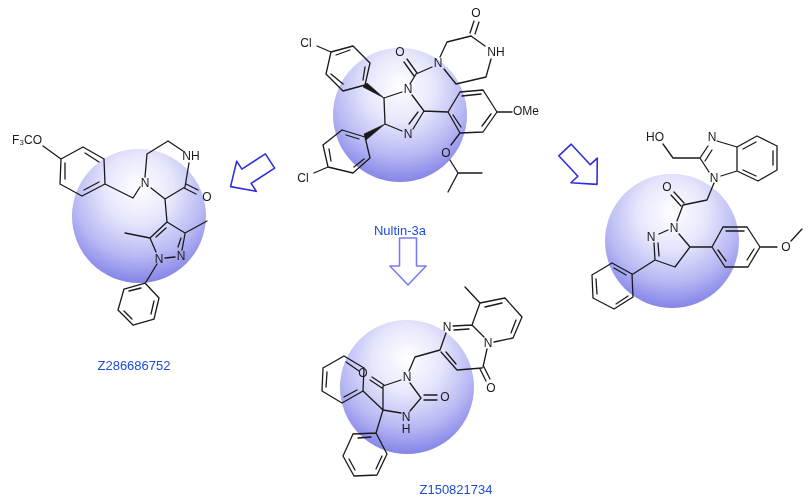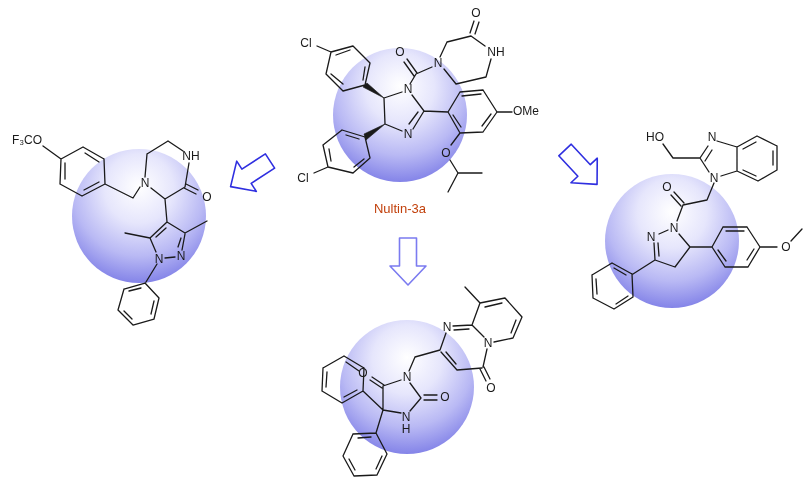--- a/index.html
+++ b/index.html
@@ -5,21 +5,21 @@
   html,body{margin:0;padding:0;background:#ffffff;}
   #canvas{position:relative;width:812px;height:500px;background:#ffffff;overflow:hidden;
           font-family:"Liberation Sans","DejaVu Sans",sans-serif;}
   svg{position:absolute;left:0;top:0;}
   .bond{stroke:#1a1a1a;stroke-width:1.3;fill:none;stroke-linecap:round;stroke-linejoin:round;}
   .wedge{fill:#1a1a1a;stroke:#1a1a1a;stroke-width:0.6;}
   .atom{font:12px "Liberation Sans","DejaVu Sans",sans-serif;fill:#1a1a1a;
         text-anchor:middle;dominant-baseline:central;}
   .arrow{fill:#ffffff;stroke-width:1.6;stroke-linejoin:round;}
   .name-label{position:absolute;width:140px;margin-left:-70px;text-align:center;
-              font-size:13px;color:#c2410c;}
+              font-size:13px;color:#1d4ed8;margin-top:22px;}
 </style>
 </head>
 <body>
 
 <div id="canvas">
 
 <svg width="812" height="500" viewBox="0 0 812 500">
   <defs>
     <radialGradient id="sph" cx="50%" cy="32%" r="68%" fx="50%" fy="28%">
       <stop offset="0%" stop-color="#ffffff"></stop>
@@ -148,14 +148,16 @@
       </g>
 
   <g>
     <path class="arrow" stroke="#2f2fe0" d="M-8.5 0 H8.5 V28 H18 L0 47 L-18 28 H-8.5 Z" transform="translate(270,161) rotate(57)"></path>
     <path class="arrow" stroke="#7b7bf0" d="M-8.5 0 H8.5 V28 H18 L0 47 L-18 28 H-8.5 Z" transform="translate(408,238)"></path>
     <path class="arrow" stroke="#2f2fe0" d="M-8.5 0 H8.5 V28 H18 L0 47 L-18 28 H-8.5 Z" transform="translate(565,150) rotate(-43)"></path>
   </g>
 </svg>
 
 <div class="name-label" style="left:400px;top:201px;">Nultin-3a</div>
+<div class="name-label" style="left:134px;top:336px;">Z286686752</div>
+<div class="name-label" style="left:456px;top:460px;">Z150821734</div>
 
 </div>
 
 </body></html>

